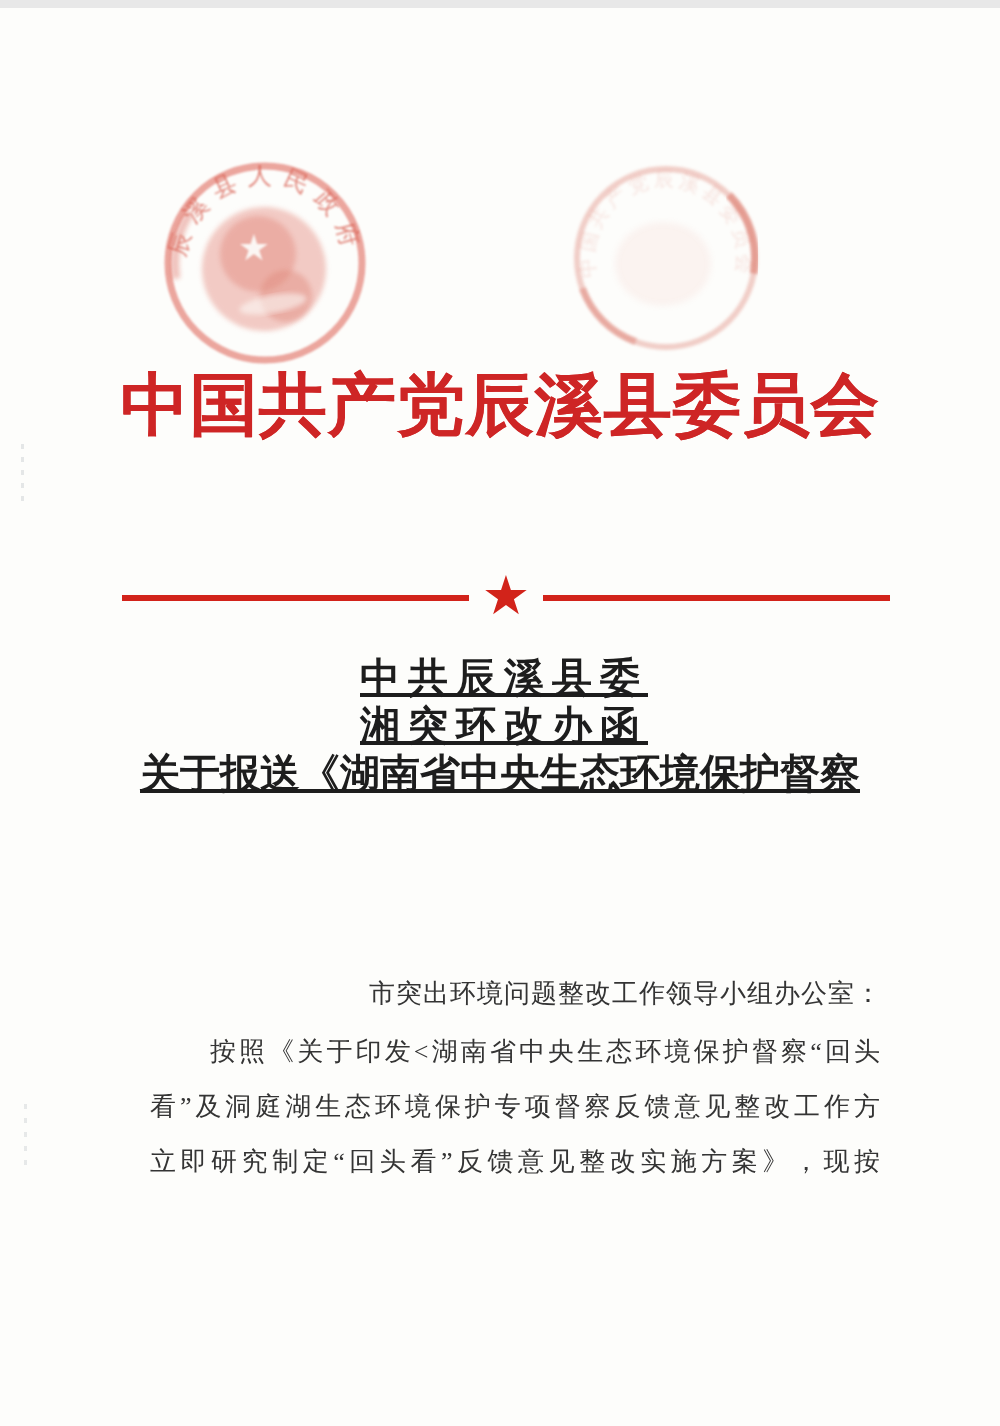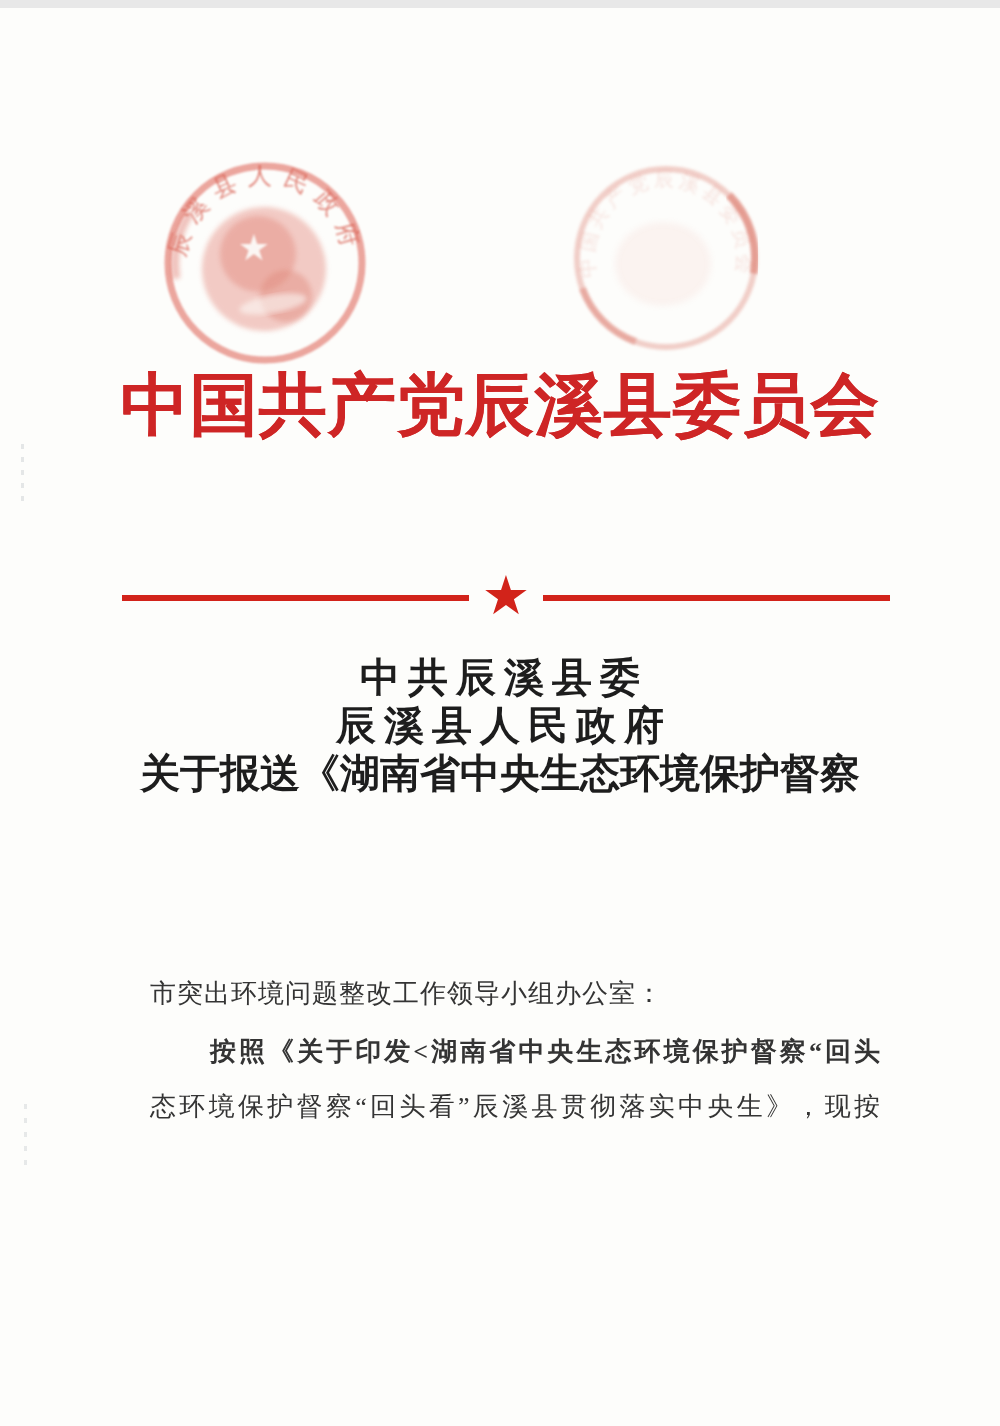--- a/index.html
+++ b/index.html
@@ -45,39 +45,40 @@
     margin:0 13px;
     transform:translateY(-2px);
   }
   
   .doc-title{
     position:absolute;top:646px;left:0;right:0;
     text-align:center;
     font-size:40px;line-height:48px;font-weight:700;
     color:var(--title-black,#1d1d1d);
     z-index:2;
+    text-decoration:underline;
   }
   .doc-title .line{letter-spacing:0;}
   .doc-title .short{letter-spacing:8px;text-indent:8px;}
   
   .body-block{
     position:absolute;top:958px;left:150px;width:732px;
     font-size:26px;line-height:55px;
     color:var(--body-black,#343434);
     z-index:2;
   }
-  .salutation{letter-spacing:1px;}
+  .salutation{letter-spacing:1px;text-align:right;}
   .para{margin-top:3px;}
   .body-line{
     letter-spacing:2px;
     text-align:justify;
     text-align-last:justify;
     white-space:nowrap;
   }
-  .body-line.indent{text-indent:60px;font-weight:bold;}
+  .body-line.indent{text-indent:60px;}
   
   .artifact{position:absolute;z-index:1;}
   .artifact-1{
     left:21px;top:436px;width:3px;height:60px;
     background:repeating-linear-gradient(to bottom,#8d97a0 0 5px,transparent 5px 13px);
     opacity:.22;
   }
   .artifact-2{
     left:24px;top:1096px;width:3px;height:66px;
     background:repeating-linear-gradient(to bottom,#8d97a0 0 5px,transparent 5px 14px);
@@ -133,28 +134,29 @@
   <h1 class="org-title">中国共产党辰溪县委员会</h1>
 
   <div class="separator">
     <div class="sep-line"></div>
     <div class="sep-star">★</div>
     <div class="sep-line"></div>
   </div>
 
   <div class="doc-title">
     <div class="line short">中共辰溪县委</div>
-    <div class="line short">辰溪县人民政府</div>
+    <div class="line short">湘突环改办函</div>
     <div class="line">关于报送《湖南省中央生态环境保护督察</div>
   </div>
 
   <div class="body-block">
     <div class="salutation">市突出环境问题整改工作领导小组办公室：</div>
     <div class="para">
       <div class="body-line indent">按照《关于印发&lt;湖南省中央生态环境保护督察“回头</div>
-      <div class="body-line">态环境保护督察“回头看”辰溪县贯彻落实中央生》，现按</div>
+      <div class="body-line">看”及洞庭湖生态环境保护专项督察反馈意见整改工作方</div>
+      <div class="body-line">立即研究制定“回头看”反馈意见整改实施方案》，现按</div>
     </div>
   </div>
 
   <div class="artifact artifact-1"></div>
   <div class="artifact artifact-2"></div>
 
 </div>
 
 </body></html>

